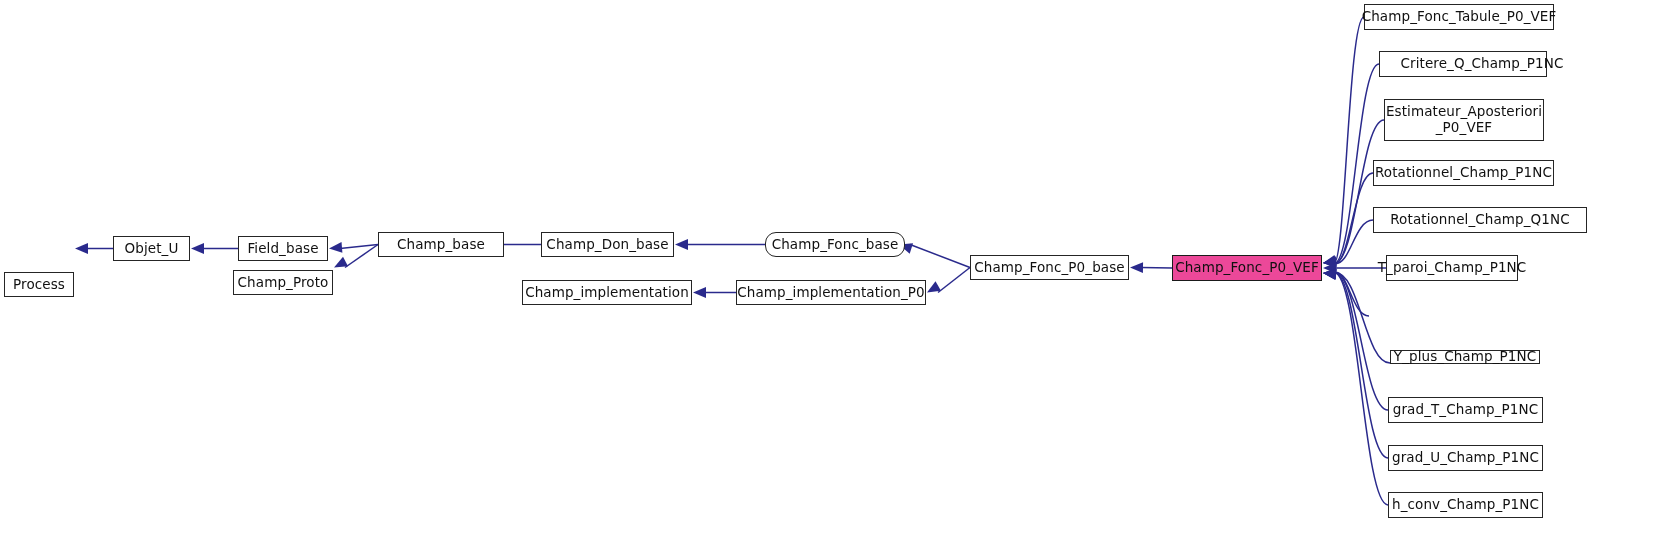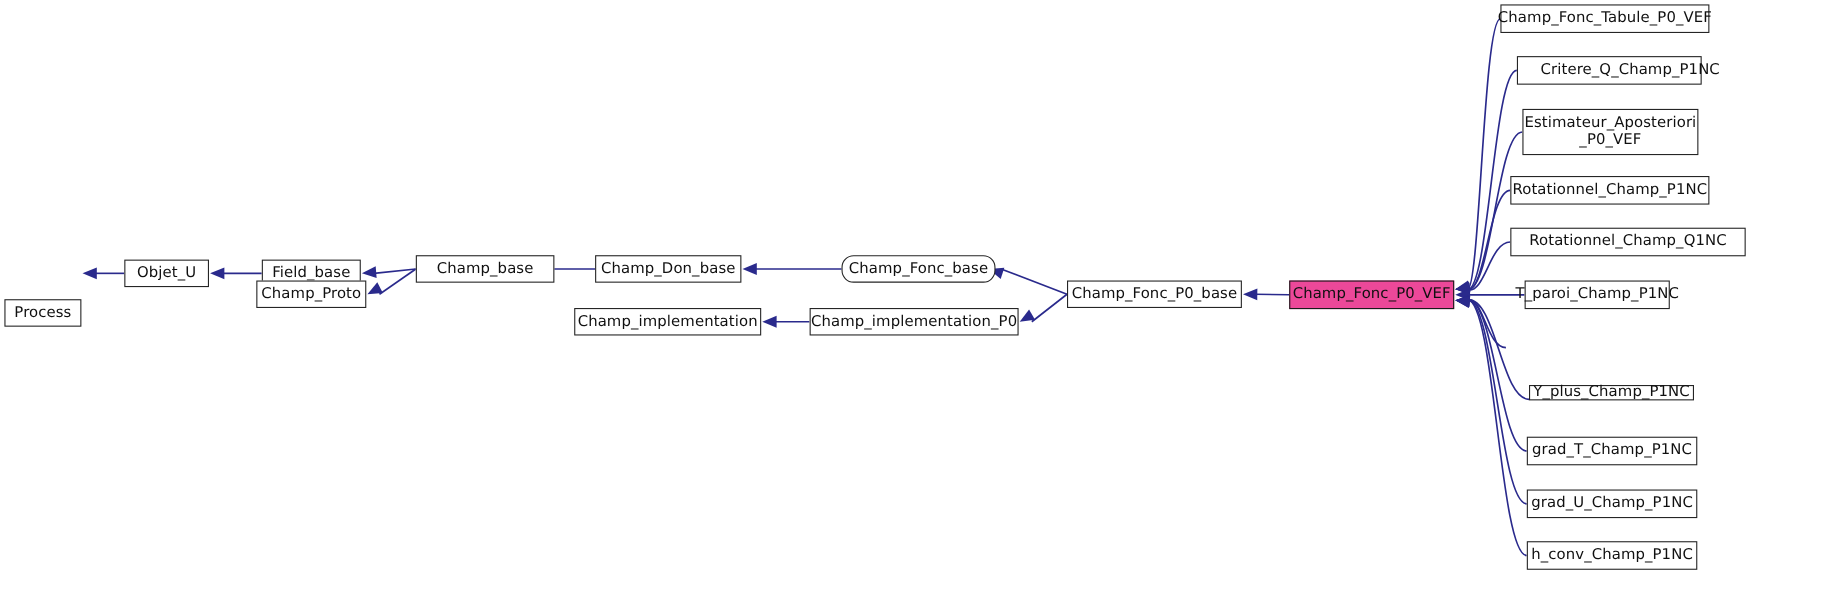--- a/index.html
+++ b/index.html
@@ -90,21 +90,21 @@
       <path d="M 1388 410 C 1363.3 410, 1358.75 270.84, 1334 272.5" fill="none" stroke="#2a2a8c" stroke-width="1.5"></path>
       <polygon points="1323,273 1335.5315411280035,279.4125250063571 1336.3868047145365,268.64644288714817" fill="#2a2a8c"></polygon>
       <path d="M 1388 458 C 1363.3 458, 1358.75 271.8, 1334 272.5" fill="none" stroke="#2a2a8c" stroke-width="1.5"></path>
       <polygon points="1323,273 1335.356406530956,279.7438281147836 1336.497947903737,269.0043270419111" fill="#2a2a8c"></polygon>
       <path d="M 1388 505 C 1363.3 505, 1358.75 272.74, 1334 272.5" fill="none" stroke="#2a2a8c" stroke-width="1.5"></path>
       <polygon points="1323,273 1335.1774579553735,280.0618352958073 1336.596979188589,269.35553063600753" fill="#2a2a8c"></polygon>
     </svg>
 <div class="node" style="left: 4px; top: 236px; width: 70px; height: 25px; margin-top: 36px;">Process</div>
     <div class="node" style="left: 113px; top: 236px; width: 77px; height: 25px;">Objet_U</div>
     <div class="node" style="left: 238px; top: 236px; width: 90px; height: 25px;">Field_base</div>
-    <div class="node" style="left: 233px; top: 255px; width: 100px; height: 25px; text-align: center;">Champ_Proto</div>
+    <div class="node" style="left: 233px; top: 270px; width: 100px; height: 25px; text-align: center;">Champ_Proto</div>
     <div class="node" style="left: 378px; top: 232px; width: 126px; height: 25px;">Champ_base</div>
     <div class="node" style="left: 541px; top: 232px; width: 133px; height: 25px;">Champ_Don_base</div>
     <div class="node" style="left: 522px; top: 280px; width: 170px; height: 25px;">Champ_implementation</div>
     <div class="node" style="left: 765px; top: 232px; width: 140px; height: 25px; border-radius: 11px;">Champ_Fonc_base</div>
     <div class="node" style="left: 736px; top: 280px; width: 190px; height: 25px;">Champ_implementation_P0</div>
     <div class="node" style="left: 970px; top: 255px; width: 159px; height: 25px;">Champ_Fonc_P0_base</div>
     <div class="node highlight" style="left: 1172px; top: 255px; width: 150px; height: 26px;">Champ_Fonc_P0_VEF</div>
     <div class="node" style="left: 1364px; top: 4px; width: 190px; height: 26px;">Champ_Fonc_Tabule_P0_VEF</div>
     <div class="node" style="left: 1379px; top: 51px; width: 168px; height: 26px; padding-left: 38px;">Critere_Q_Champ_P1NC</div>
     <div class="node" style="left: 1384px; top: 99px; width: 160px; height: 42px;">Estimateur_Aposteriori

